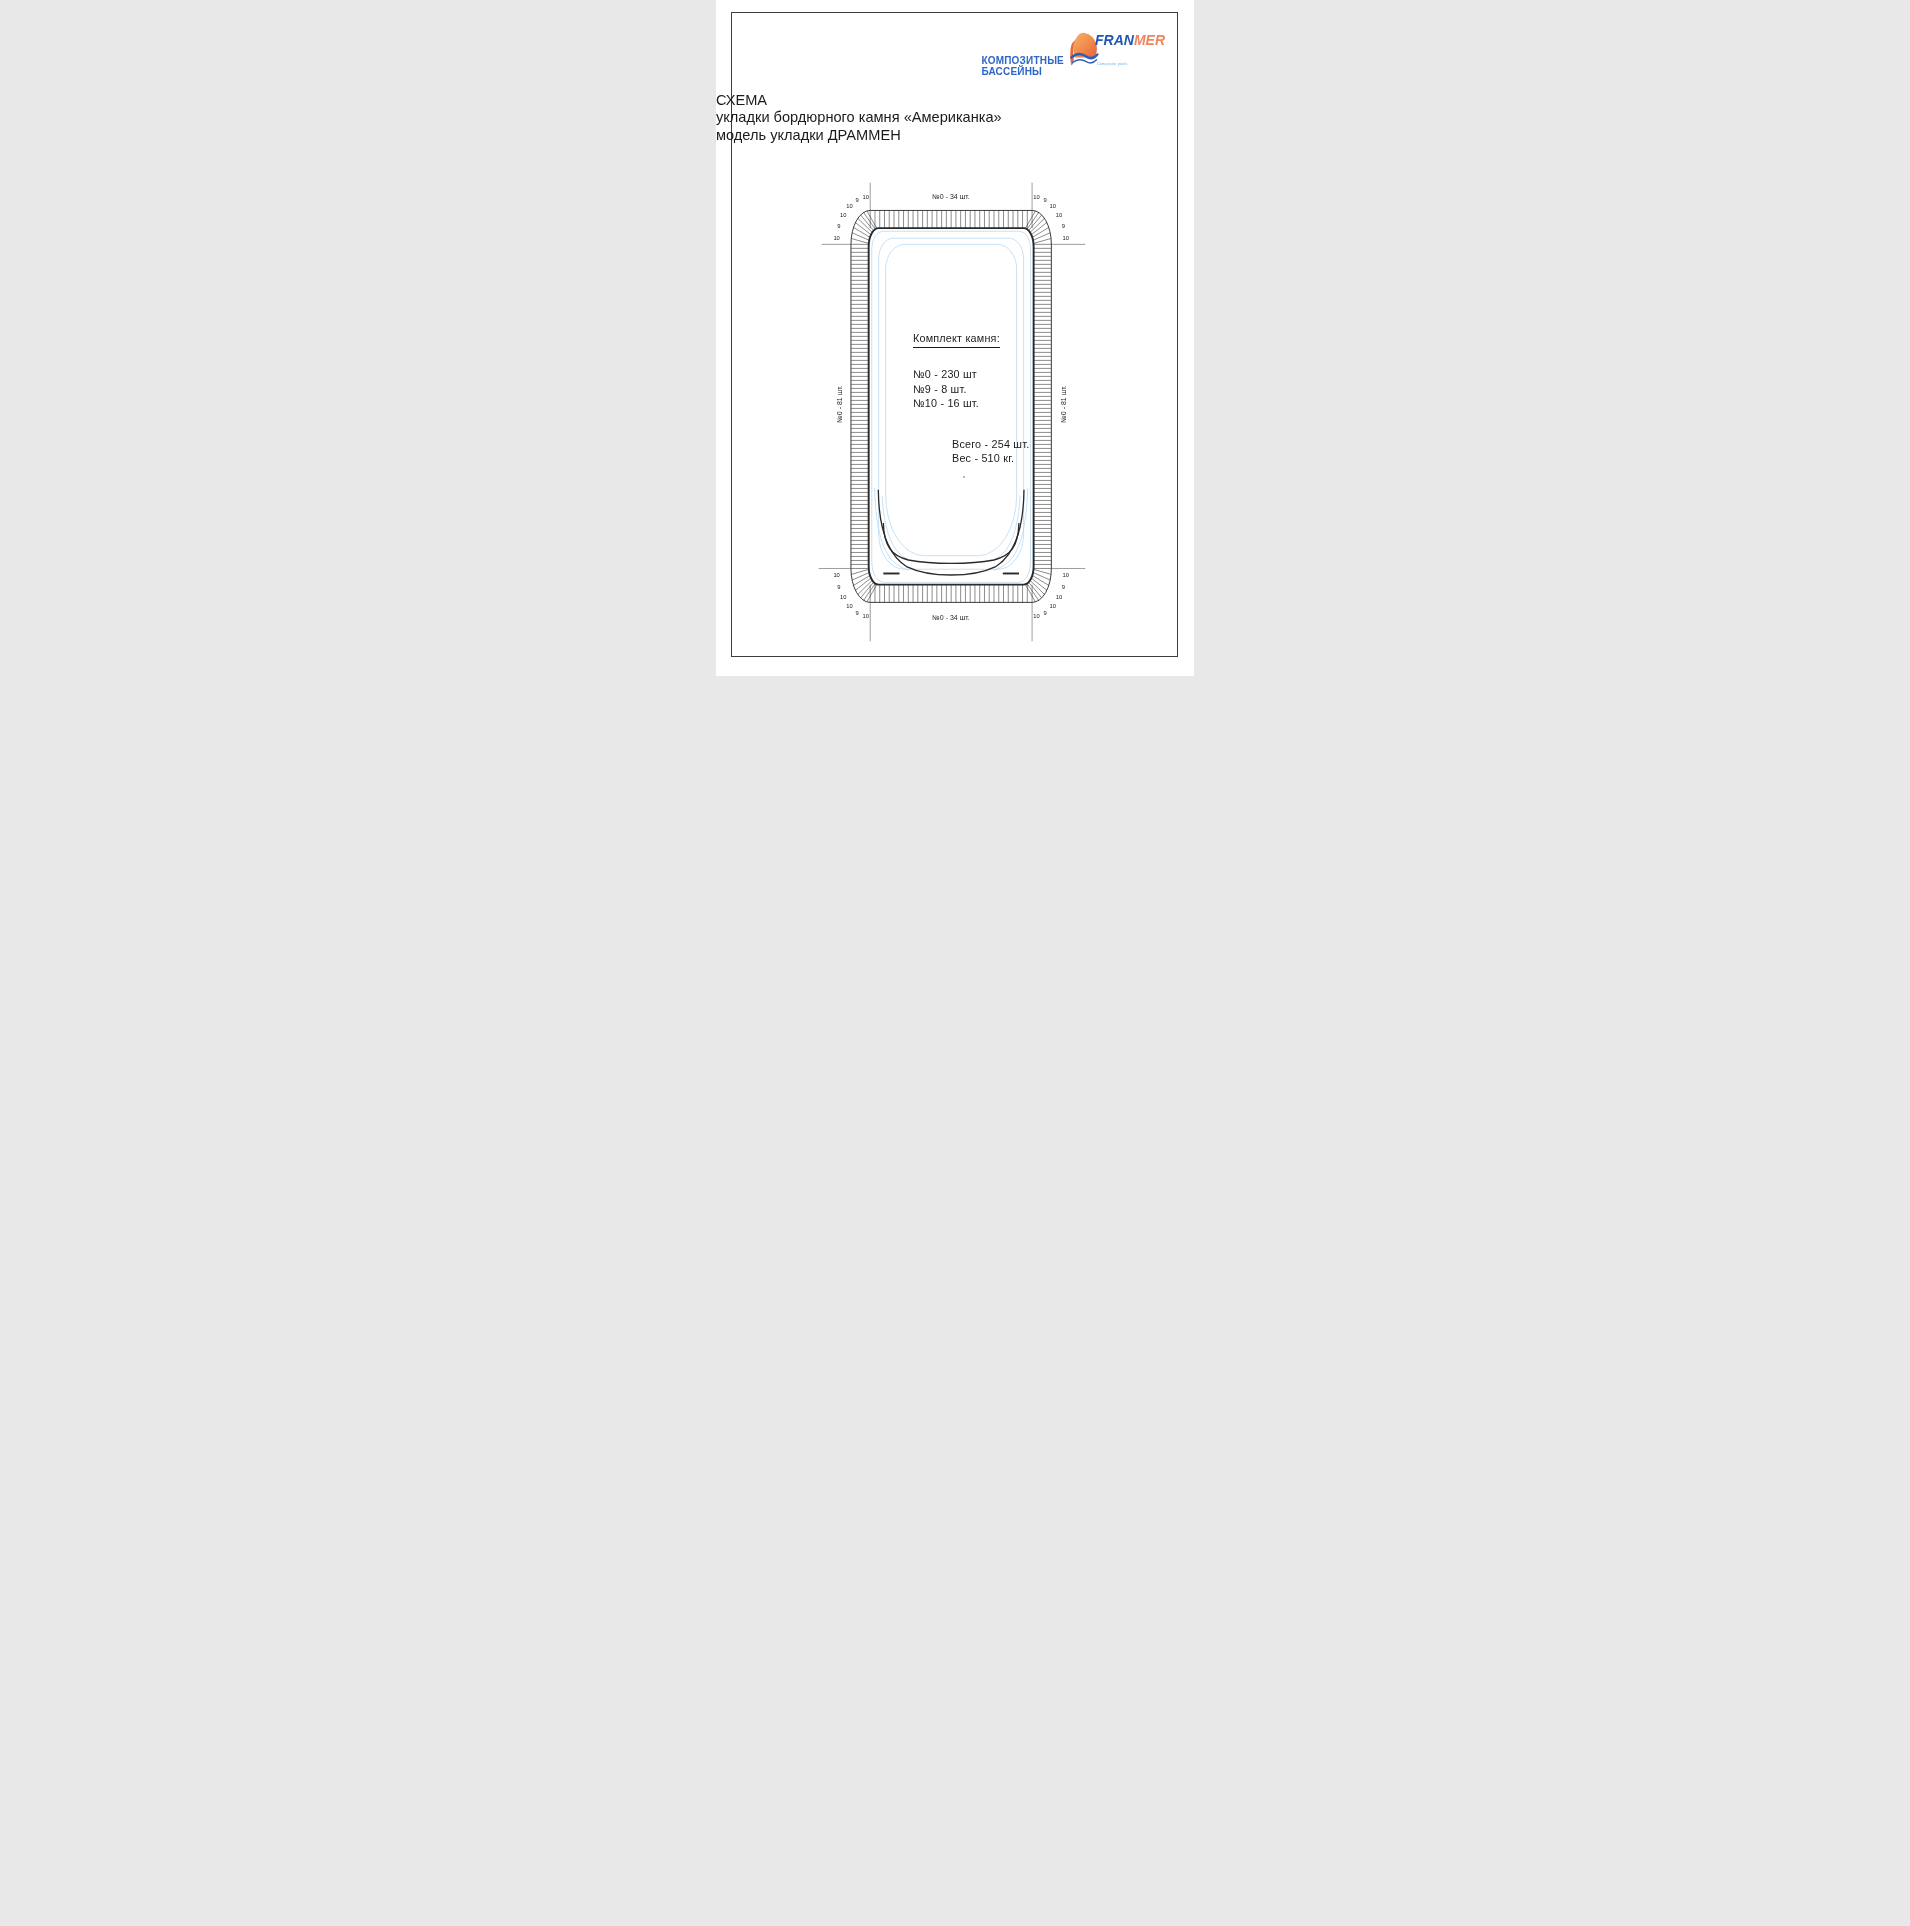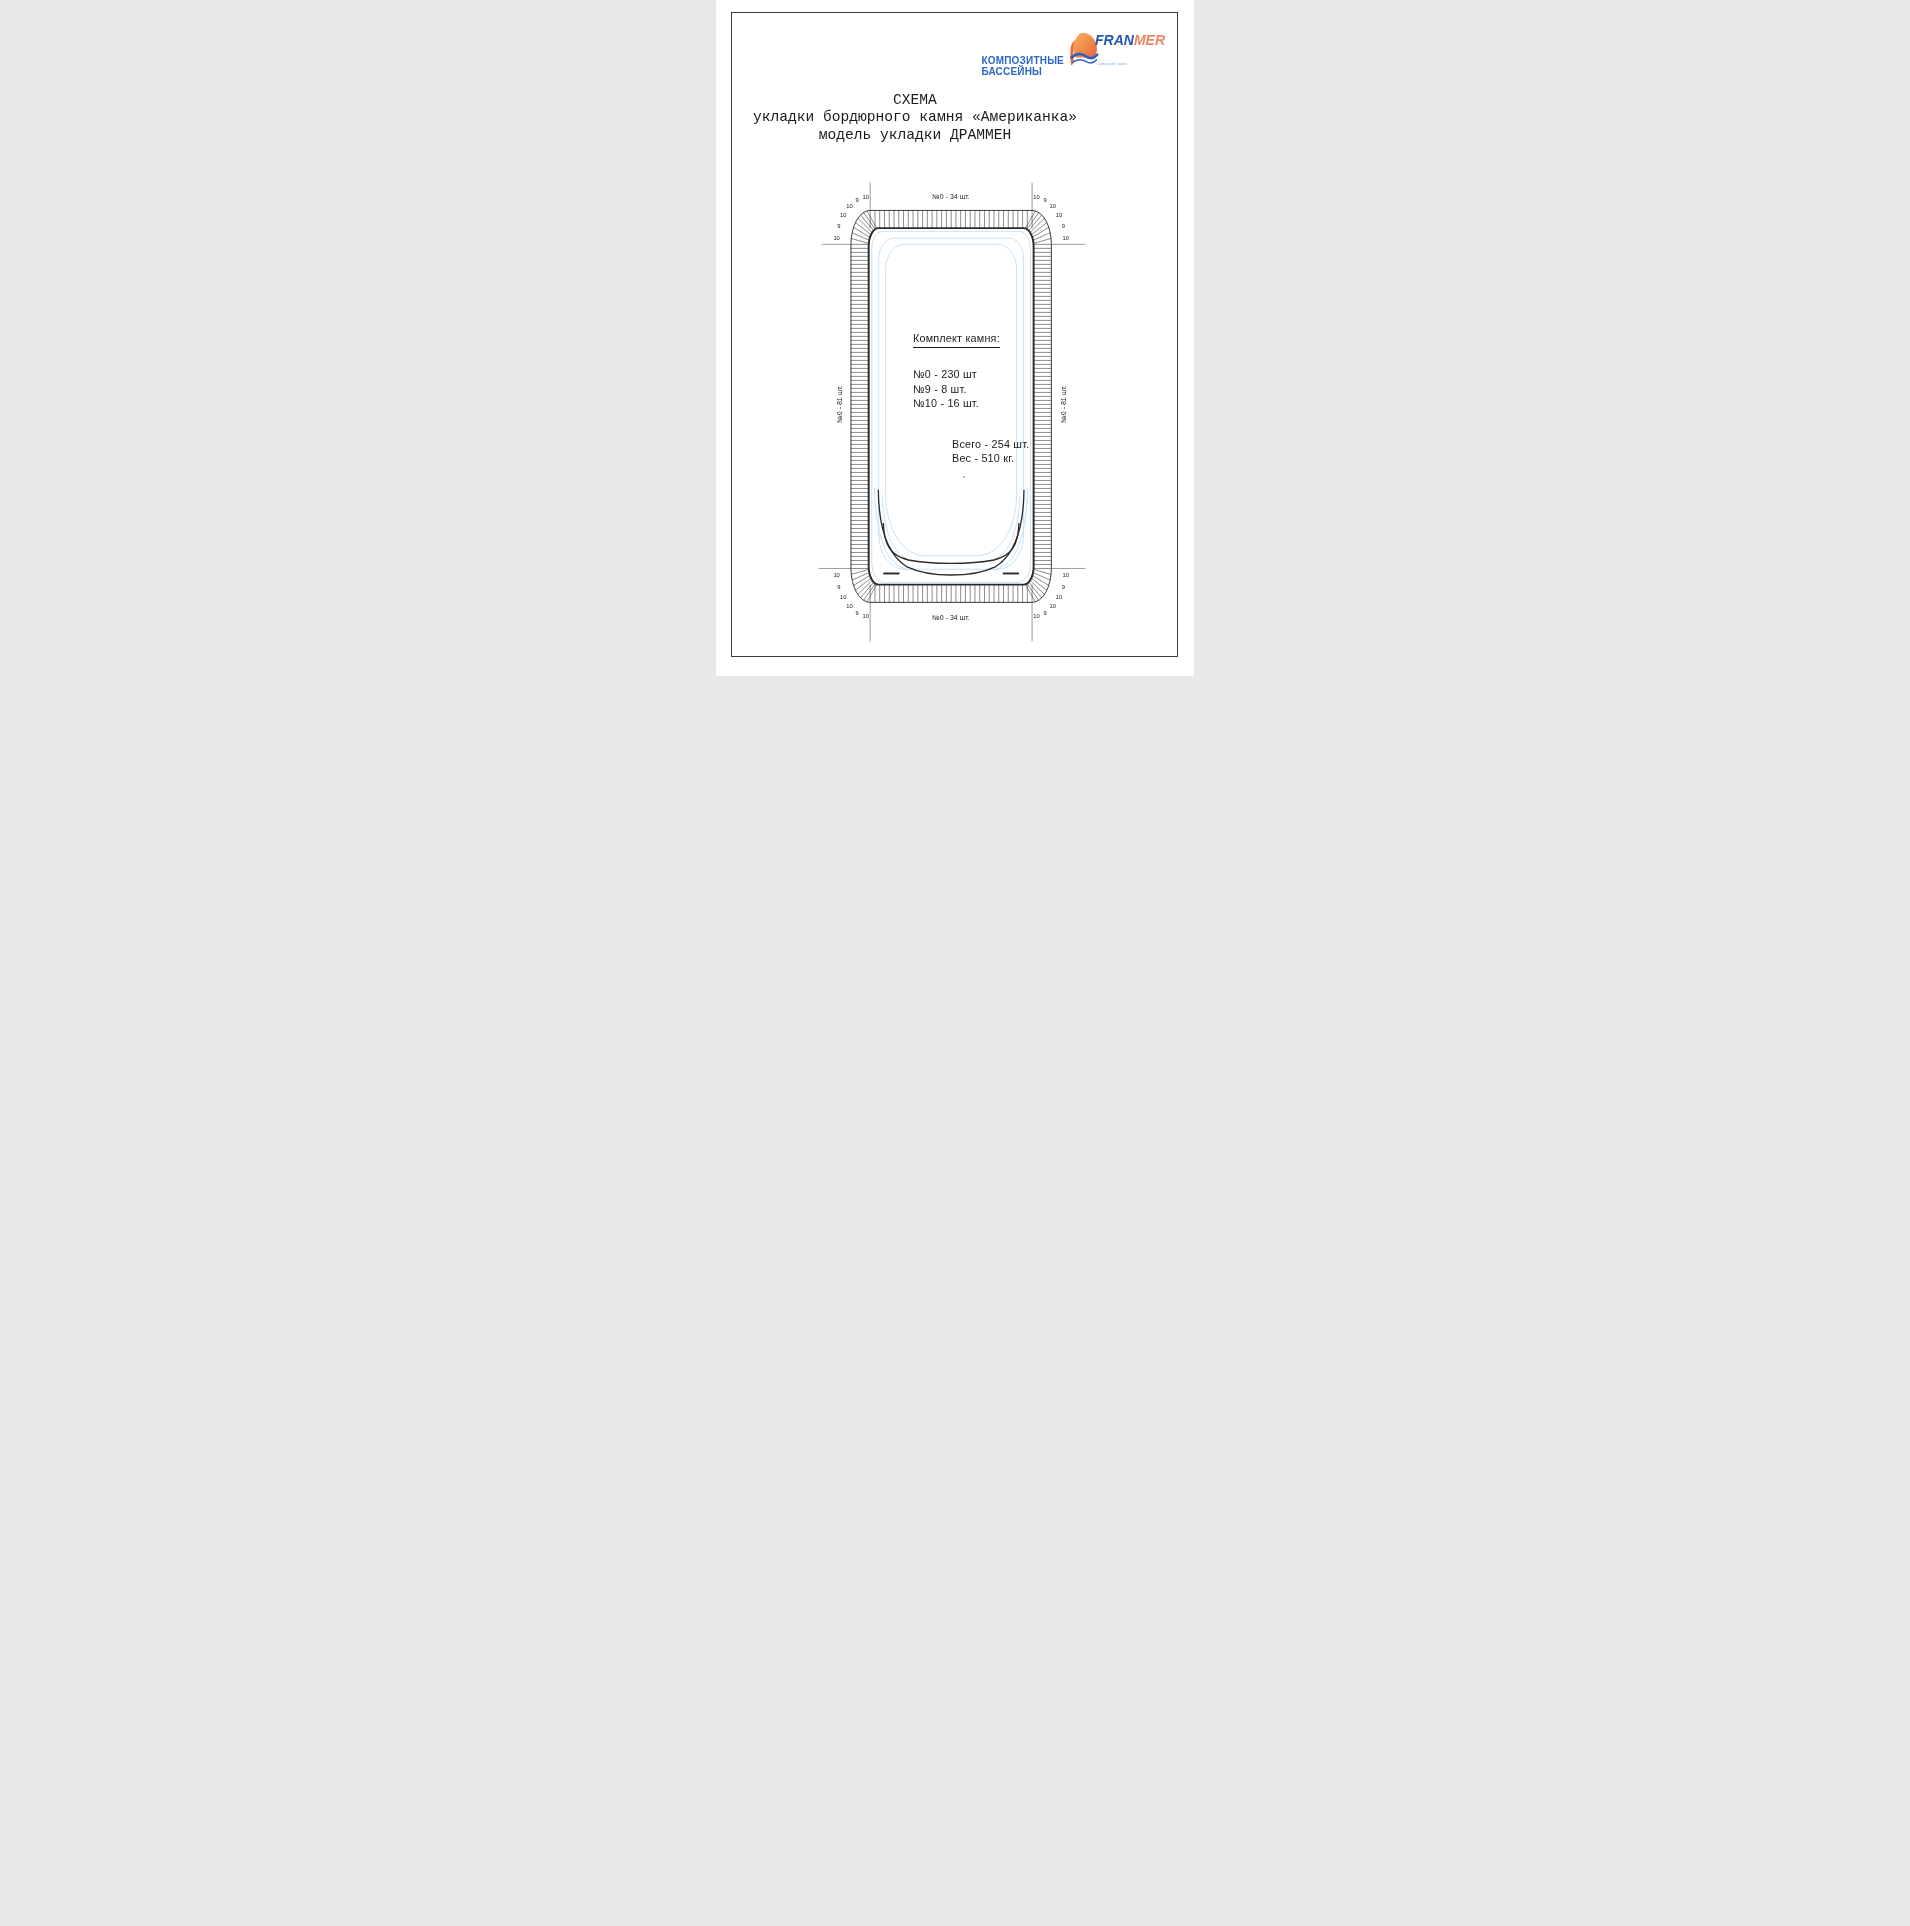--- a/index.html
+++ b/index.html
@@ -11,22 +11,22 @@
   .frame{position:absolute;left:14.6px;top:12.3px;width:447px;height:645px;
     border:0.8px solid #3d3d3d;box-sizing:border-box;}
   
   .logo-cyr{position:absolute;right:130px;top:40px;text-align:left;
     font-weight:bold;font-size:10px;line-height:10.8px;letter-spacing:0.2px;margin-top:16px;}
   .logo-mark{position:absolute;left:353px;top:32px;width:30px;height:35px;}
   .logo-brand{position:absolute;left:379px;top:34px;font-weight:bold;
     font-style:italic;font-size:14px;letter-spacing:0;line-height:13px;white-space:nowrap;}
   .logo-tagline{position:absolute;left:381px;top:62px;font-size:3.7px;letter-spacing:0.2px;}
   
-  .title{position:absolute;left:0;top:92px;width:398px;text-align:center;
-    font-size:14.6px;line-height:17.3px;color:#1b1b1b;font-family:Liberation Mono, monospace;}
+  .title{position:absolute;left:0;top:92px;width:398px;
+    font-size:14.6px;line-height:17.3px;color:#1b1b1b;}
   
   .lbl{position:absolute;font-size:7px;color:#1d1d1d;white-space:nowrap;}
   .lbl.top{left:235px;top:193px;transform:translateX(-50%);}
   .lbl.bottom{left:235px;top:614px;transform:translateX(-50%);}
   .lbl.left{left:123px;top:404px;transform:translate(-50%,-50%) rotate(-90deg);}
   .lbl.right{left:347px;top:404px;transform:translate(-50%,-50%) rotate(-90deg);}
   
   .legend{position:absolute;left:197px;top:331px;font-size:10.8px;line-height:14.3px;
     letter-spacing:0.2px;color:#1c1c1c;}
   .legend .head{display:inline-block;border-bottom:0.8px solid #1c1c1c;

